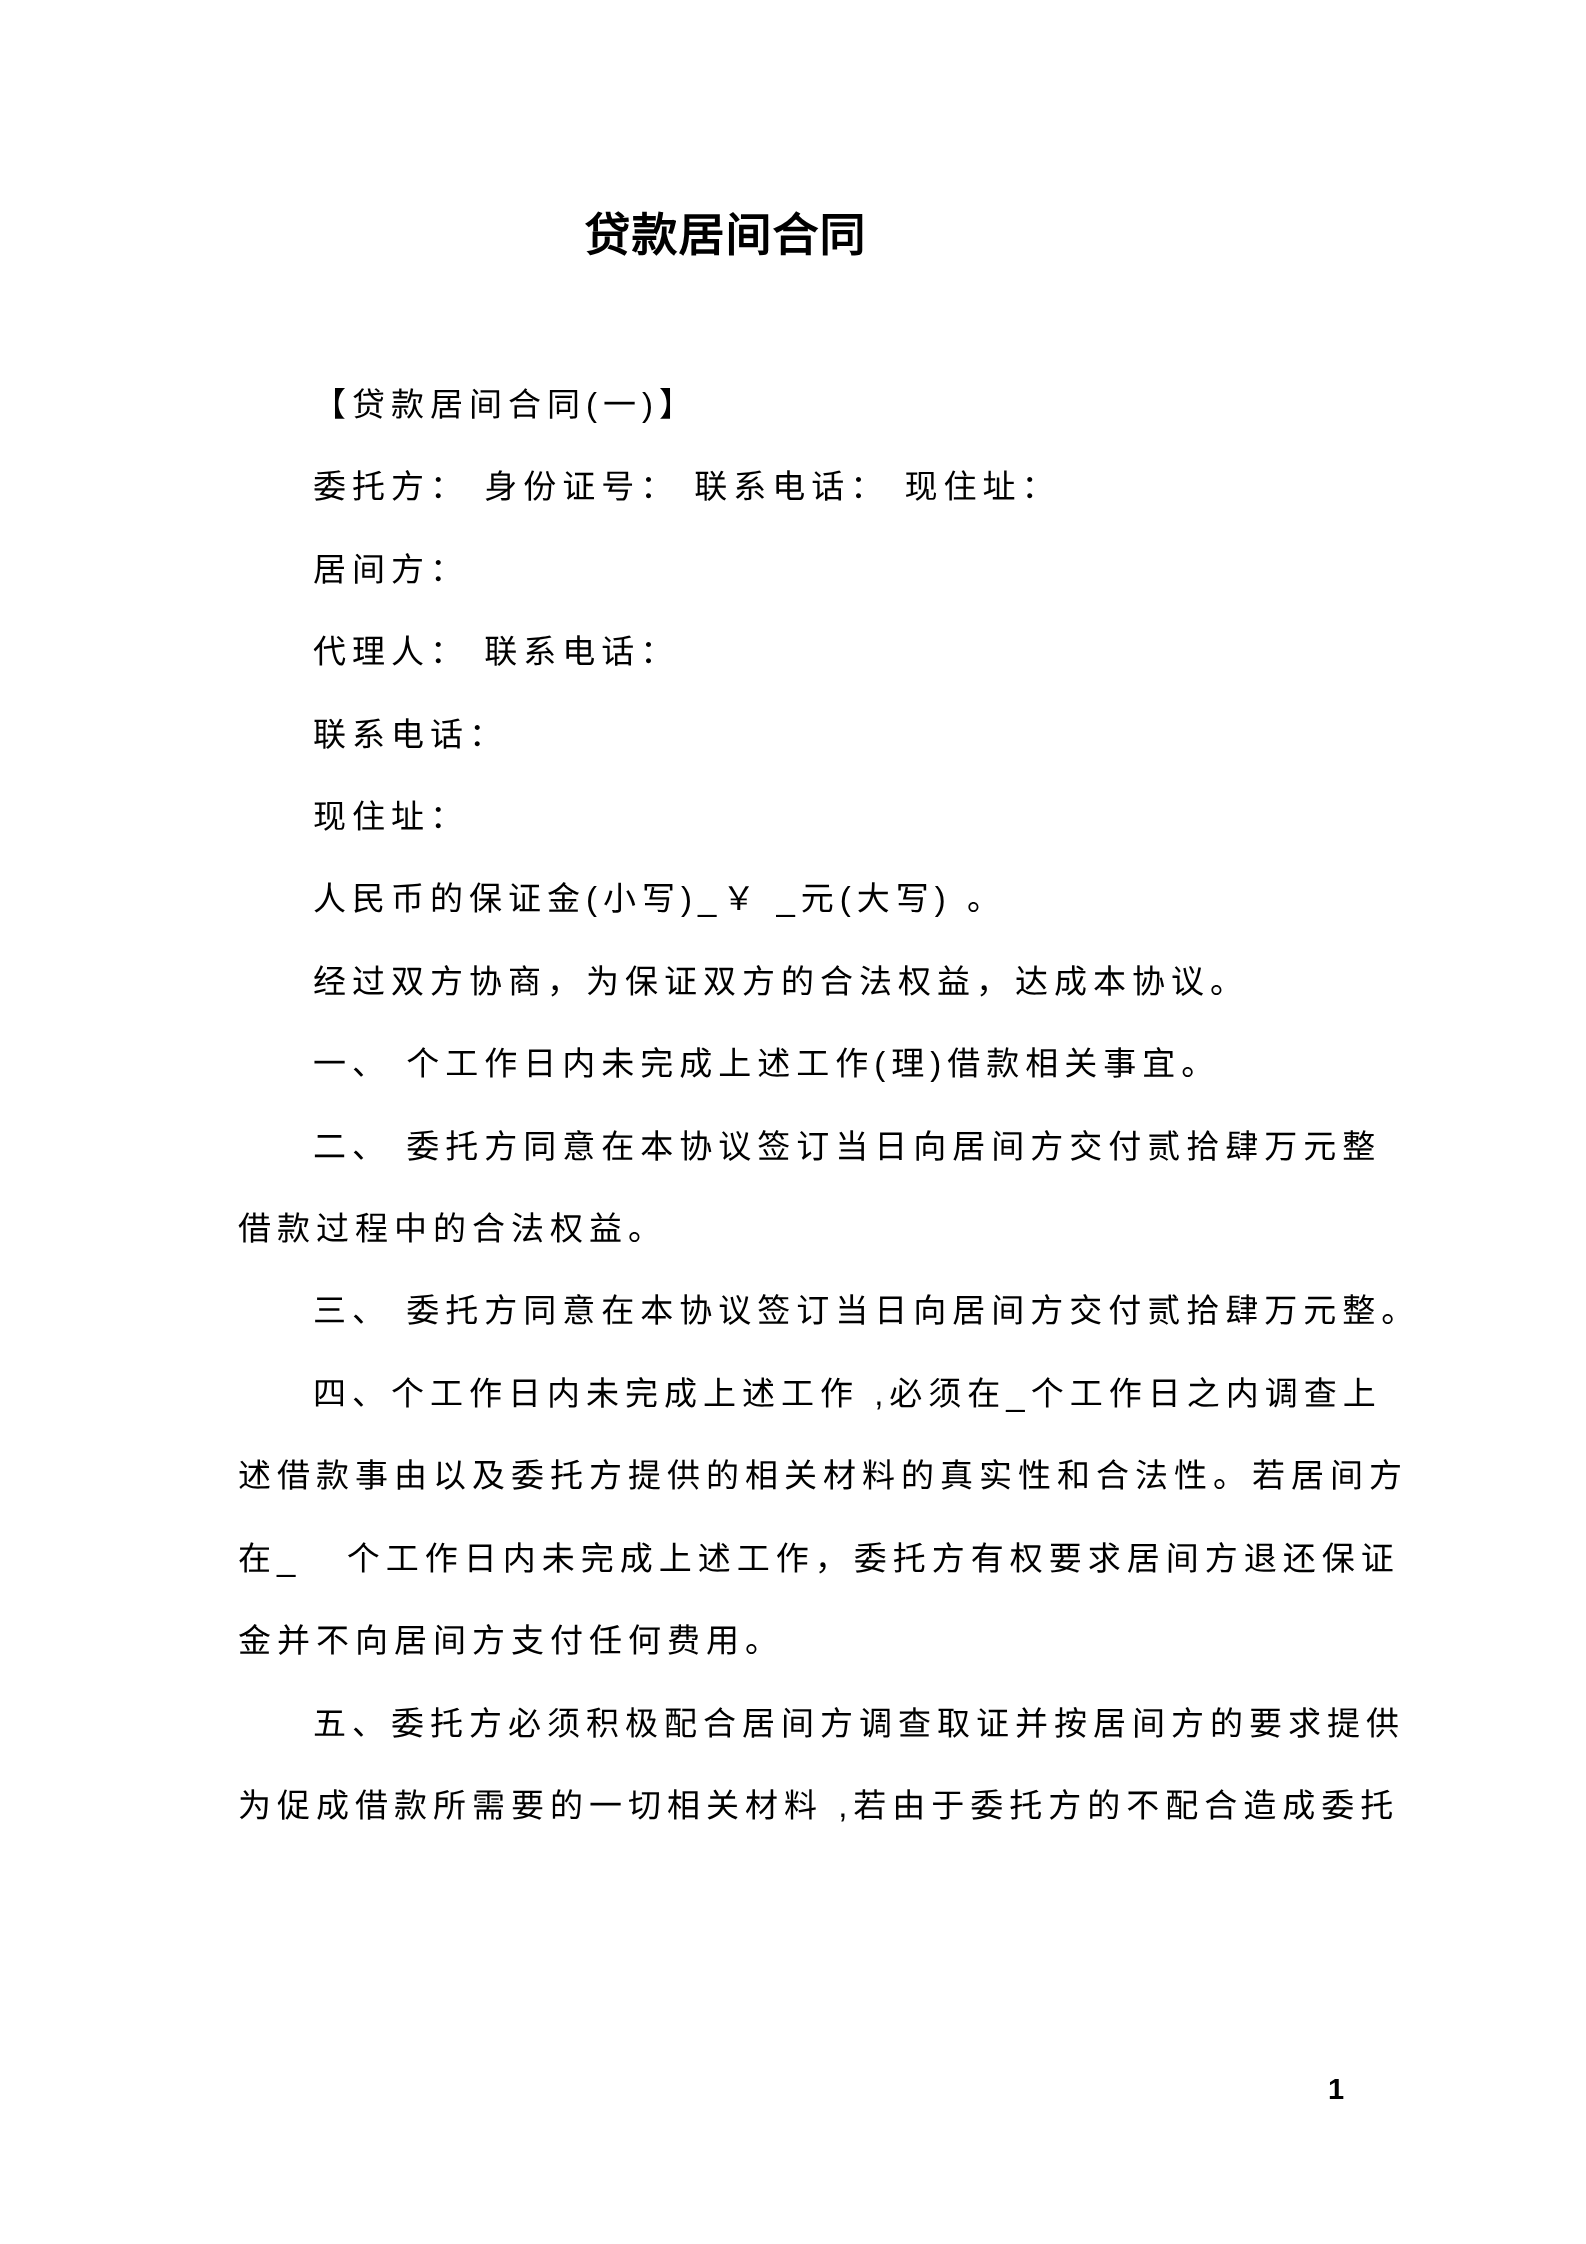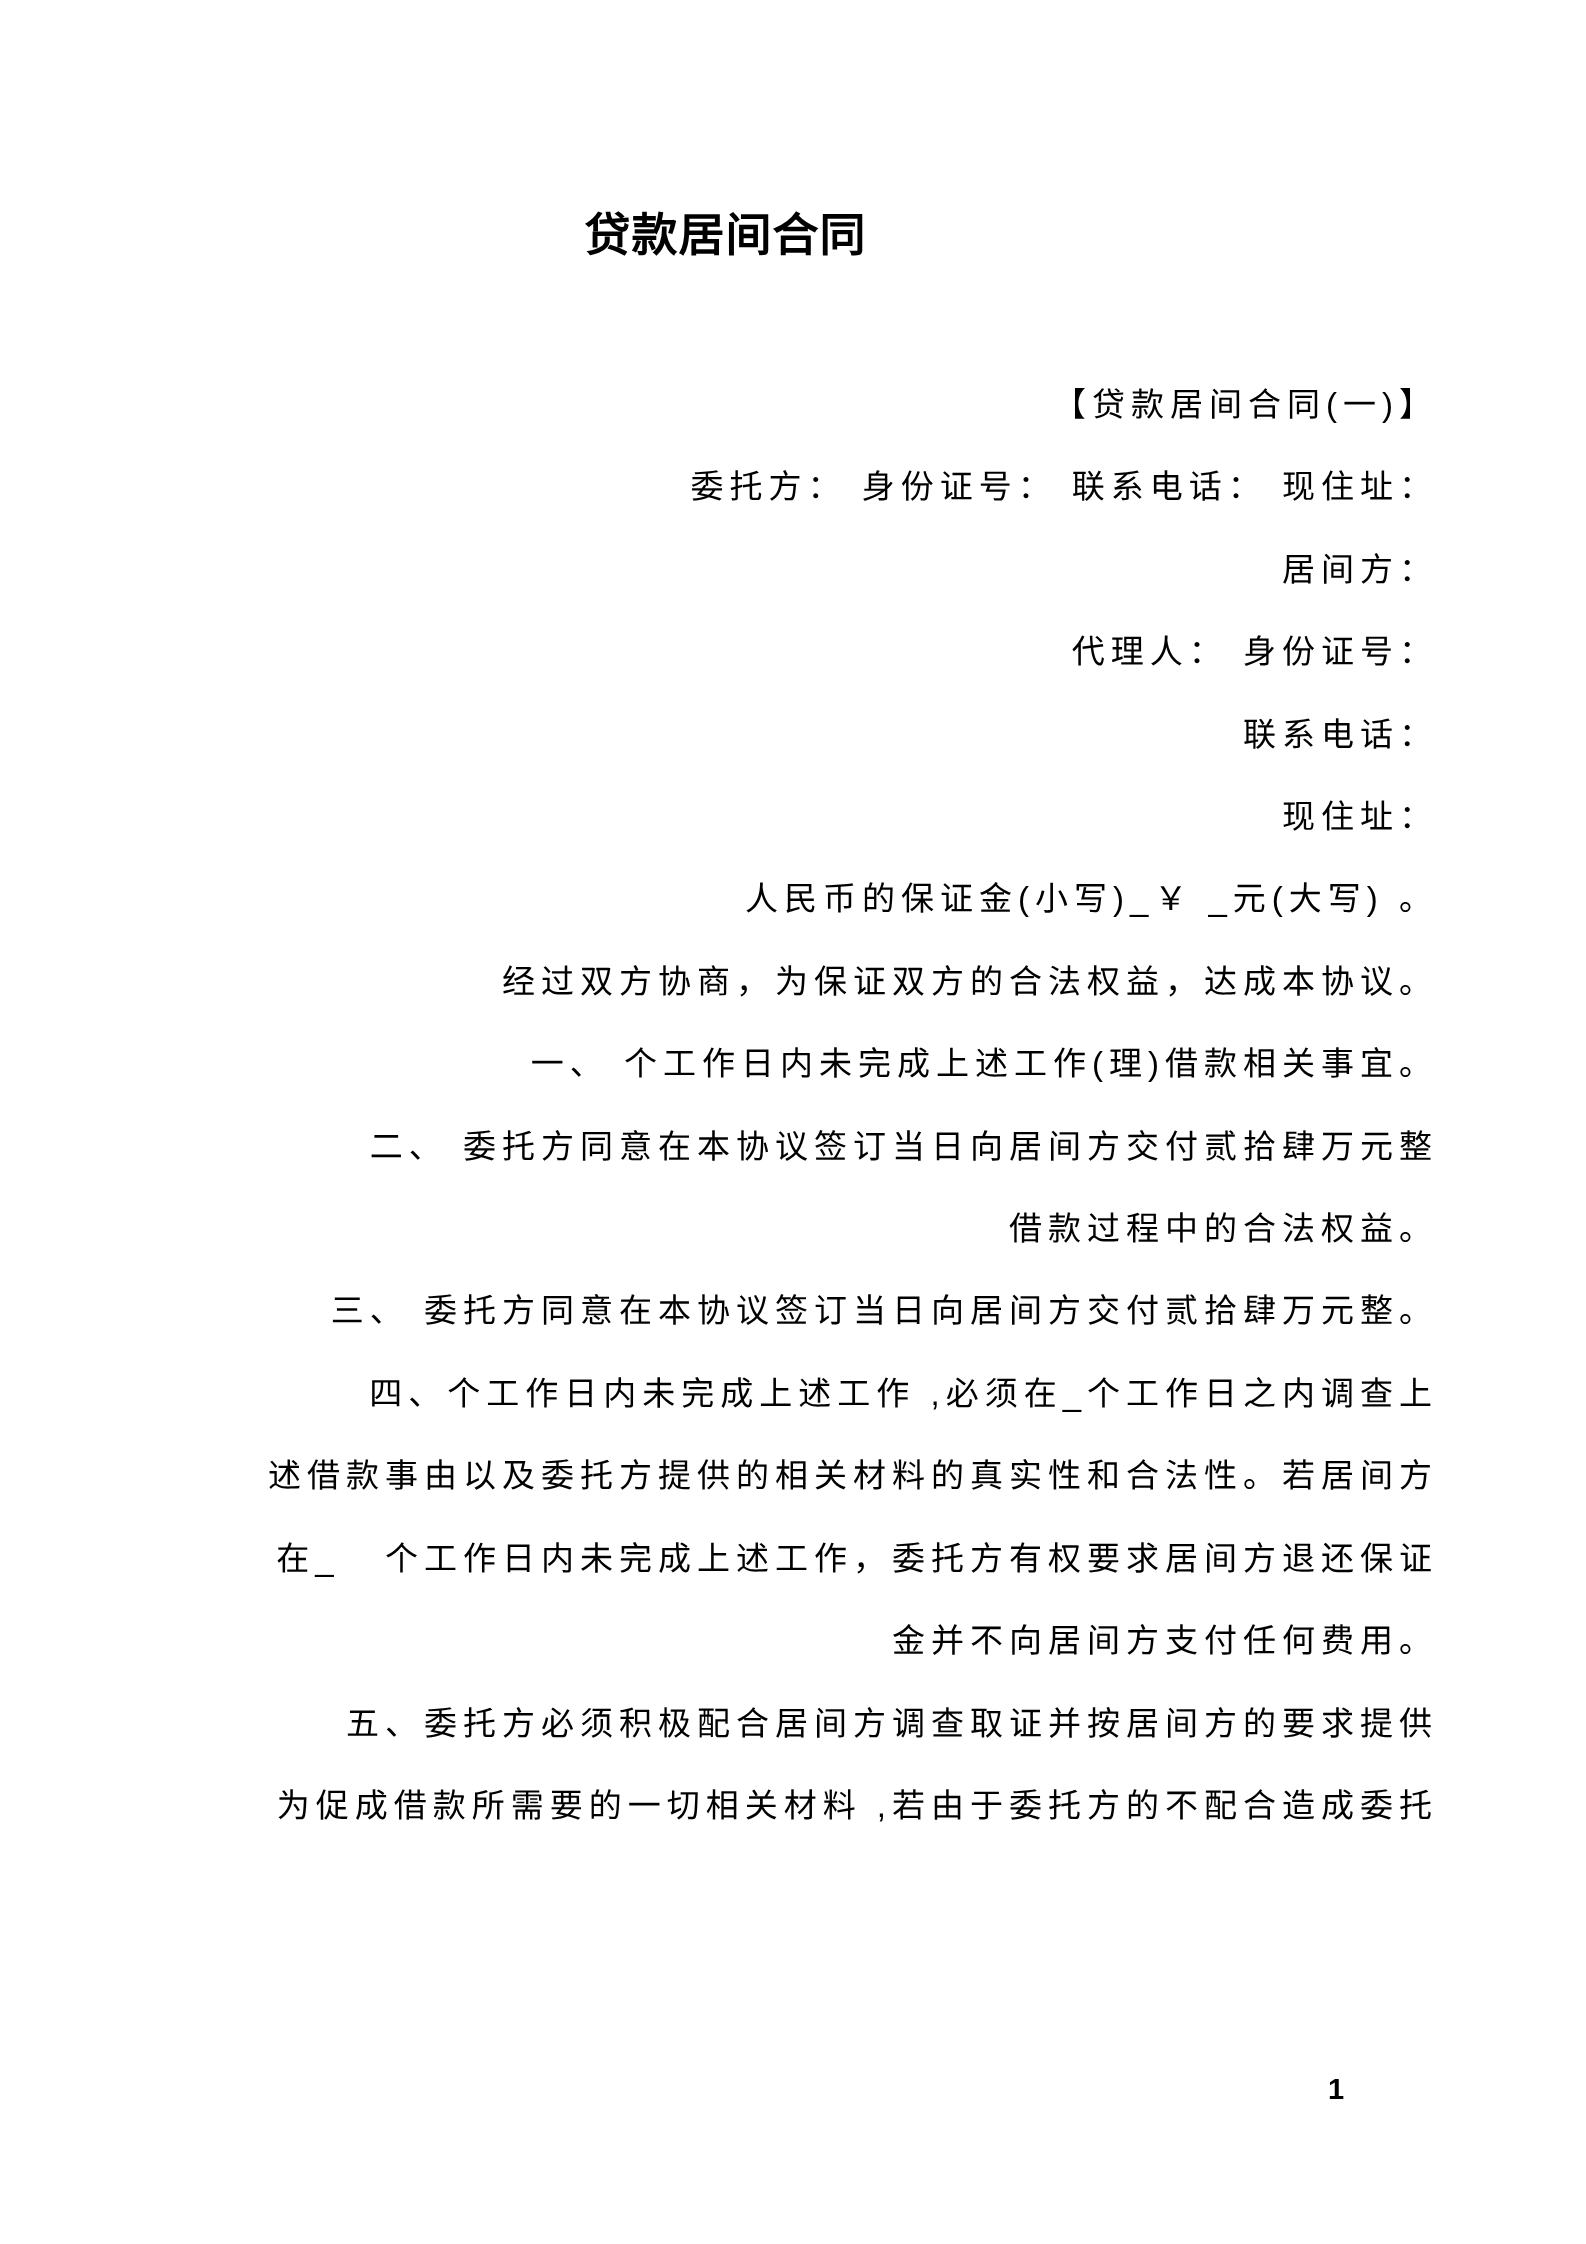--- a/index.html
+++ b/index.html
@@ -29,21 +29,20 @@
     white-space: pre;
   }
   .doc-body {
     position: absolute;
     top: 364px;
     left: 238px;
     width: 1200px;
     font-size: 33px;
     line-height: 82.4px;
     letter-spacing: 6px;
-    text-align: right;
   }
   .text-line {
     white-space: pre;
   }
   .text-line.indent {
     text-indent: 75px;
   }
   .page-number {
     position: absolute;
     top: 2072px;
@@ -56,21 +55,21 @@
 </head>
 <body>
 
 <div class="page">
   <div class="doc-title">贷款居间合同</div>
 
   <div class="doc-body" id="doc-body">
       <div class="text-line indent">【贷款居间合同(一)】</div>
       <div class="text-line indent">委托方： 身份证号： 联系电话： 现住址：</div>
       <div class="text-line indent">居间方：</div>
-      <div class="text-line indent">代理人： 身份证号：</div>
+      <div class="text-line indent">代理人： 联系电话：</div>
       <div class="text-line indent">联系电话：</div>
       <div class="text-line indent">现住址：</div>
       <div class="text-line indent">人民币的保证金(小写)_￥ _元(大写) 。</div>
       <div class="text-line indent">经过双方协商，为保证双方的合法权益，达成本协议。</div>
       <div class="text-line indent">一、 个工作日内未完成上述工作(理)借款相关事宜。</div>
       <div class="text-line indent">二、 委托方同意在本协议签订当日向居间方交付贰拾肆万元整</div>
       <div class="text-line">借款过程中的合法权益。</div>
       <div class="text-line indent">三、 委托方同意在本协议签订当日向居间方交付贰拾肆万元整。</div>
       <div class="text-line indent">四、个工作日内未完成上述工作 ,必须在_个工作日之内调查上</div>
       <div class="text-line">述借款事由以及委托方提供的相关材料的真实性和合法性。若居间方</div>

